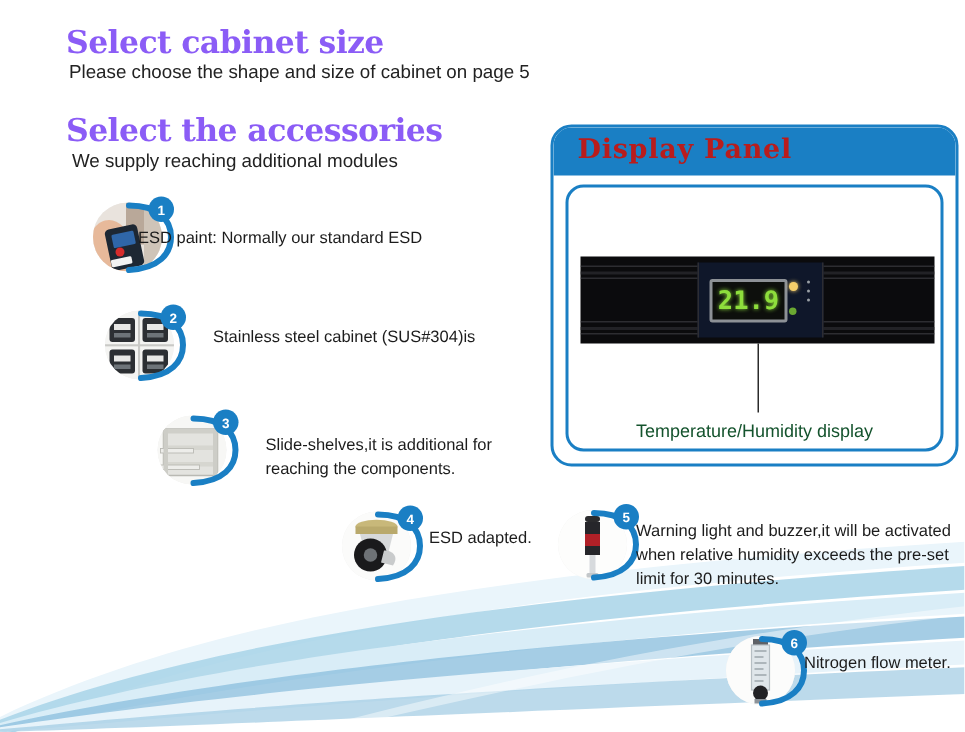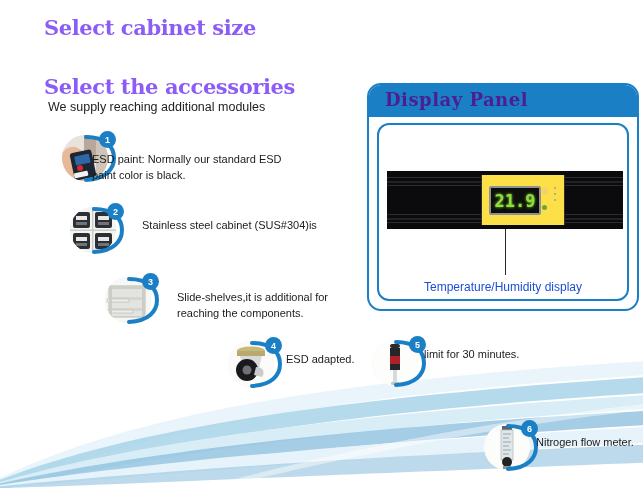--- a/index.html
+++ b/index.html
@@ -42,58 +42,58 @@
     position:absolute;left:367px;top:83px;width:272px;height:228px;
     border:2px solid #1a7fc4;border-radius:14px;
     background:#ffffff;z-index:4;box-sizing:border-box;overflow:hidden;
   }
   .panel-head{
     position:absolute;left:0;top:0;width:100%;height:32px;
     background:#1a7fc4;
   }
   .panel-title{
     position:absolute;left:16px;top:4px;
-    color:#4c1d95;font-family:"DejaVu Serif", serif;font-weight:bold;
+    color:#b91c1c;font-family:"DejaVu Serif", serif;font-weight:bold;
     font-size:18px;letter-spacing:0.5px;white-space:nowrap;text-align:right;
   }
   .panel-inner{
     position:absolute;left:8px;top:38px;right:8px;bottom:8px;
     border:2px solid #1a7fc4;border-radius:12px;background:#fff;
   }
   
   .strip{
     position:absolute;left:8px;top:46px;width:236px;height:58px;
     background:#0b0b0d;overflow:hidden;
   }
   .strip .groove{position:absolute;left:0;width:100%;height:1px;background:#3a3a3e;opacity:.75;}
   .strip .groove2{position:absolute;left:0;width:100%;height:2px;background:#222226;}
   .module{
     position:absolute;left:78px;top:4px;width:82px;height:50px;
-    background:#fde047;border-left:1px solid #2d2d33;border-right:1px solid #2d2d33;margin-left:16px;
+    background:#0f172a;border-left:1px solid #2d2d33;border-right:1px solid #2d2d33;
   }
   .lcd{
     position:absolute;left:7px;top:11px;width:48px;height:25px;
     background:#0d0f0c;border:2px solid #8d9196;border-radius:2px;
     display:flex;align-items:center;justify-content:center;
     color:#8ede3c;
     font-family:"DejaVu Sans Mono", monospace;
     font-weight:bold;font-size:17px;letter-spacing:0px;
     text-shadow:0 0 3px #8ede3c;
   }
   .led{position:absolute;border-radius:50%;}
   .led-amber{left:60px;top:13px;width:6px;height:6px;background:#f6cf6b;box-shadow:0 0 3px #f6cf6b;}
   .led-green{left:60px;top:30px;width:5px;height:5px;background:#6aa832;}
   .led-dot1{left:72px;top:12px;width:2px;height:2px;background:#9aa0a6;}
   .led-dot2{left:72px;top:18px;width:2px;height:2px;background:#9aa0a6;}
   .led-dot3{left:72px;top:24px;width:2px;height:2px;background:#9aa0a6;}
 
   .leader{position:absolute;left:126px;top:104px;width:1px;height:46px;background:#2b2b2b;}
   .panel-caption{
     position:absolute;left:0;top:155px;width:100%;text-align:center;
-    font-size:12px;color:#1d4ed8;white-space:nowrap;
+    font-size:12px;color:#14532d;white-space:nowrap;
   }
 
   
   .item{position:absolute;z-index:3;}
   .thumbwrap{position:absolute;left:0;top:0;width:52px;height:52px;}
   .thumb{
     position:absolute;left:0;top:4px;width:46px;height:46px;
     border-radius:50%;overflow:hidden;background:#efefee;
   }
   .arc{position:absolute;left:14px;top:0;width:44px;height:54px;pointer-events:none;}
@@ -133,20 +133,21 @@
     <path d="M-20,130 C120,56 330,22 663,2 L663,16 C340,36 140,72 10,130 Z" fill="#eaf5fb"></path>
     <path d="M-20,130 C110,74 320,40 663,18 L663,34 C330,54 130,88 10,130 Z" fill="#a8d3e8" opacity="0.85"></path>
     <path d="M-20,130 C100,92 300,58 663,36 L663,50 C320,70 120,104 5,130 Z" fill="#d9edf7"></path>
     <path d="M-20,130 C90,104 290,72 663,52 L663,66 C310,86 110,114 2,130 Z" fill="#8fc1de" opacity="0.8"></path>
     <path d="M-20,130 C80,114 280,88 663,68 L663,84 C300,102 100,122 0,130 Z" fill="#e7f3fa"></path>
     <path d="M-20,130 C70,122 270,102 663,86 L663,104 C290,118 90,128 -5,130 Z" fill="#9fcbe2" opacity="0.7"></path>
     <path d="M200,130 C330,96 470,64 663,44 L663,50 C470,70 340,102 215,130 Z" fill="#ffffff" opacity="0.45"></path>
   </svg>
 
   <div class="heading h1a">Select cabinet size</div>
+  <div class="subtitle s1">Please  choose the  shape and size of cabinet on page 5</div>
 
   <div class="heading h1b">Select the accessories</div>
   <div class="subtitle s2">We  supply  reaching  additional  modules</div>
 
   <div class="panel">
     <div class="panel-head"></div>
     <div class="panel-title">Display  Panel</div>
 
     <div class="panel-inner">
 
@@ -187,21 +188,20 @@
             <rect x="12" y="37" width="14" height="5" rx="1" fill="#f2f2f2" transform="rotate(-12 19 39)"></rect>
           </svg>
       </div>
       <svg class="arc" viewBox="0 0 44 54">
           <path d="M10,6 C30,6 38,16 38,27 C38,38 30,48 10,49" fill="none" stroke="#1a7fc4" stroke-width="4" stroke-linecap="round"></path>
         </svg>
       <div class="badge">1</div>
     </div>
     <div class="itext">
       <div>ESD paint: Normally our standard ESD</div>
-      <div>paint color is black.</div>
     </div>
   </div>
 
   <div class="item" id="item2">
     <div class="thumbwrap">
       <div class="thumb">
         <svg class="ph" viewBox="0 0 46 46">
             <rect width="46" height="46" fill="#f4f4f2"></rect>
             <g fill="#2c2f33">
               <rect x="3" y="5" width="17" height="16" rx="2"></rect>
@@ -296,20 +296,22 @@
             <rect x="21" y="30" width="4" height="14" fill="#d7dadd"></rect>
             <rect x="19" y="42" width="8" height="3" rx="1" fill="#c3c7ca"></rect>
           </svg>
       </div>
       <svg class="arc" viewBox="0 0 44 54">
           <path d="M10,6 C30,6 38,16 38,27 C38,38 30,48 10,49" fill="none" stroke="#1a7fc4" stroke-width="4" stroke-linecap="round"></path>
         </svg>
       <div class="badge">5</div>
     </div>
     <div class="itext">
+      <div>Warning light and buzzer,it will be activated</div>
+      <div>when relative humidity exceeds the pre-set</div>
       <div>limit for 30 minutes.</div>
     </div>
   </div>
 
   <div class="item" id="item6">
     <div class="thumbwrap">
       <div class="thumb">
         <svg class="ph" viewBox="0 0 46 46">
             <rect width="46" height="46" fill="#fcfcfb"></rect>
             <rect x="18" y="2" width="10" height="4" fill="#5e6166"></rect>

